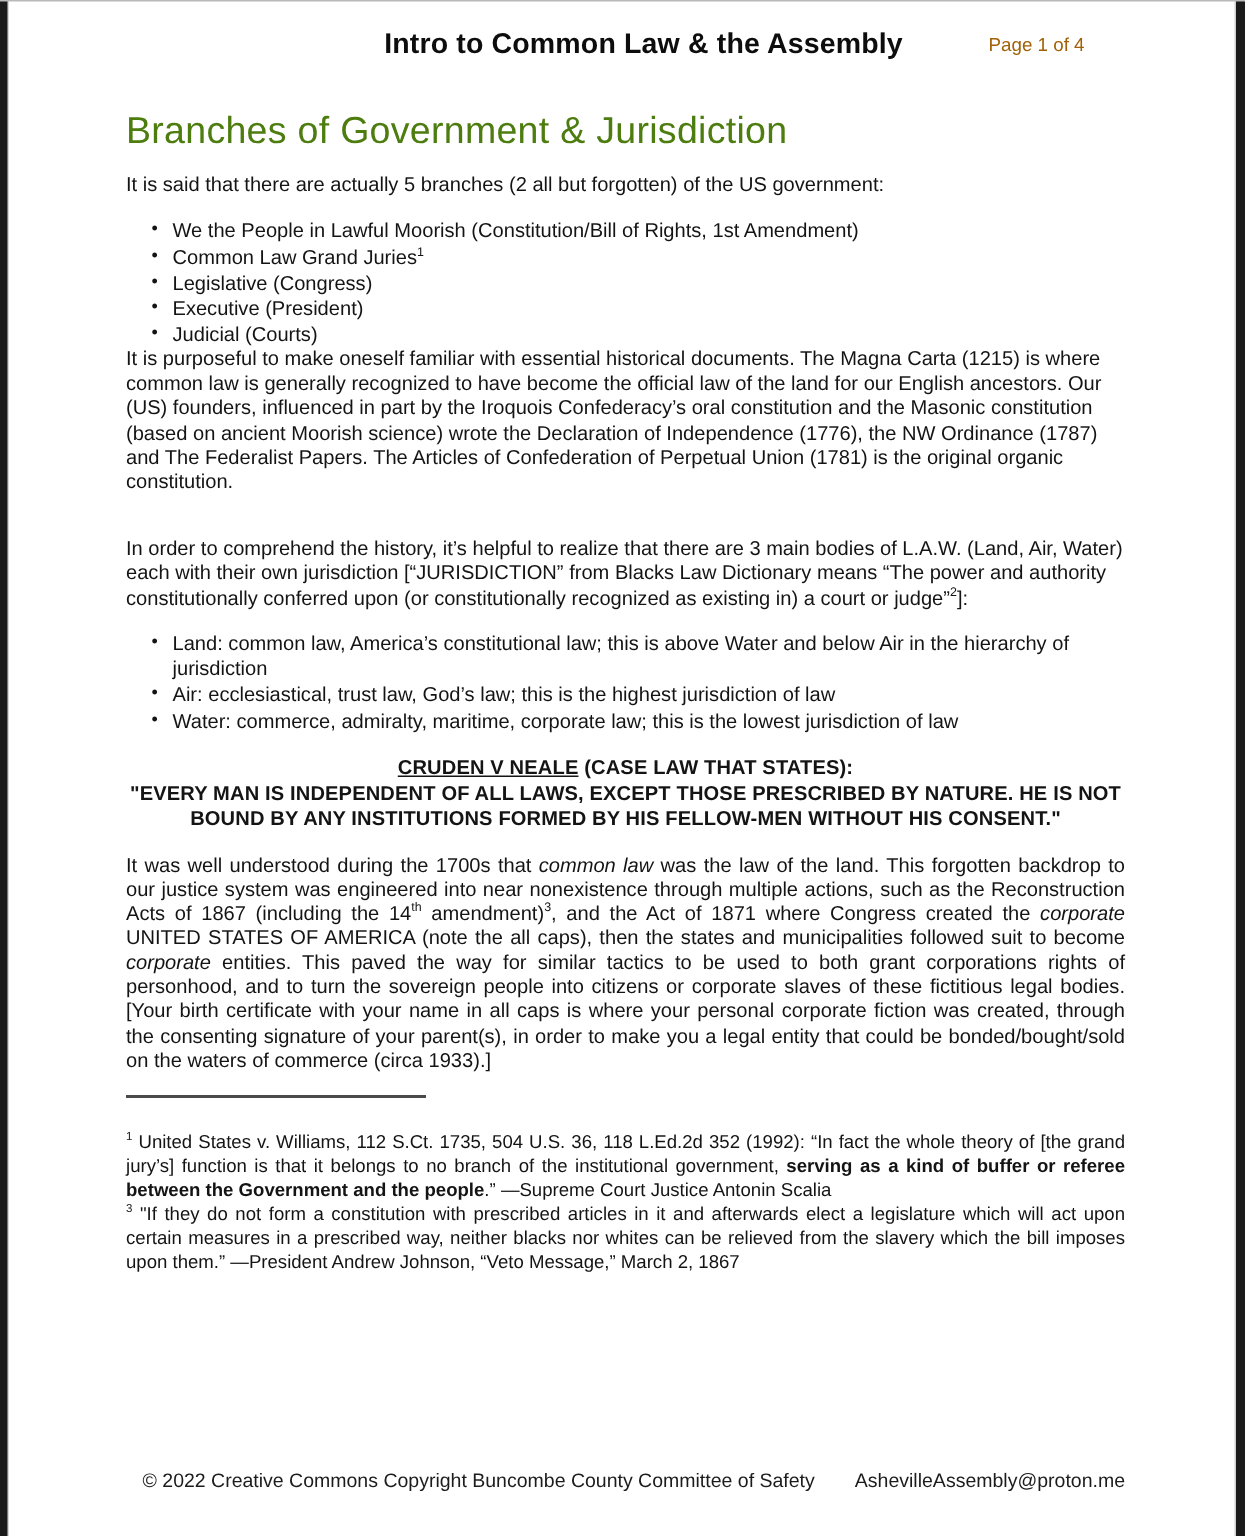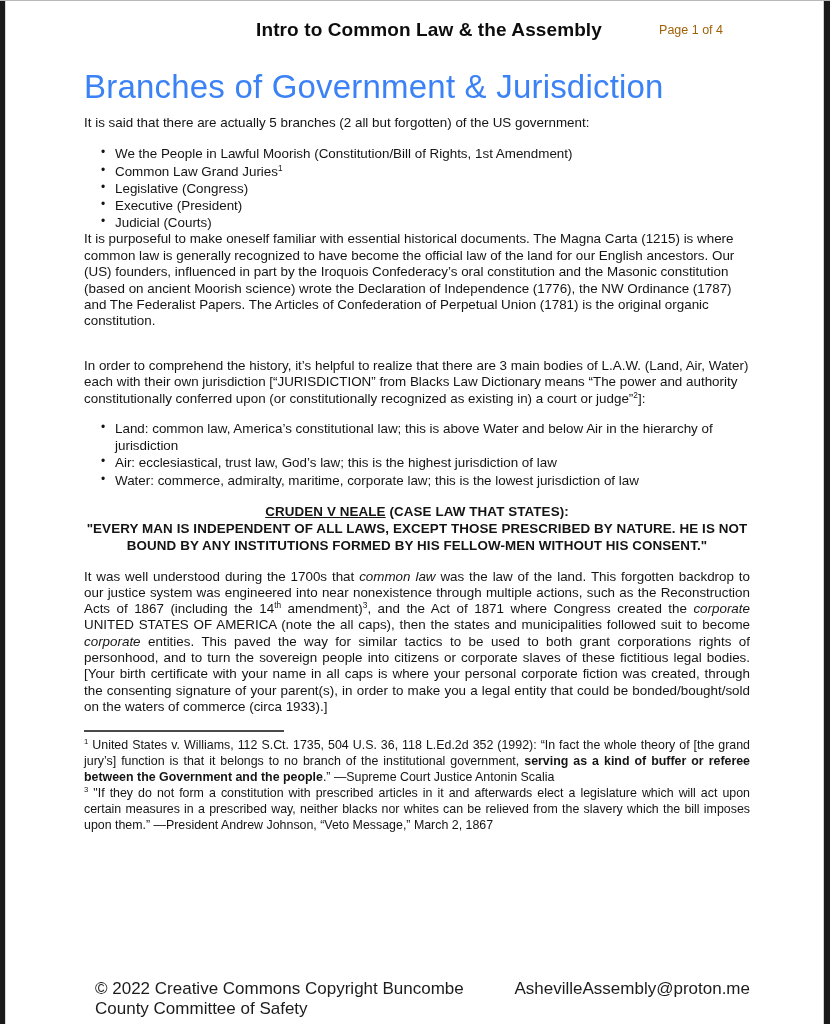--- a/index.html
+++ b/index.html
@@ -14,21 +14,21 @@
   .edge-left  { position: absolute; left: 0; top: 0; bottom: 0; width: 5px;  background: #1a1a1a; box-shadow: 1px 0 0 #d8d8d8; }
   .edge-right { position: absolute; right: 0; top: 0; bottom: 0; width: 6px; background: #1a1a1a; box-shadow: -1px 0 0 #cfcfcf; }
   .edge-top   { position: absolute; left: 0; right: 0; top: 0; height: 1px; background: #b9b9b9; }
 
   .doc-header { position: absolute; top: 19px; left: 0; right: 0; text-align: center; margin-left: 28px; }
   .doc-header .hdr-title { font-size: 19px; font-weight: 700; letter-spacing: 0.1px; color: #0d0d0d; }
   .page-indicator { position: absolute; top: 23px; right: 107px; font-size: 12.5px; color: #a16207; }
 
   #main { position: absolute; left: 84px; top: 64px; width: 666px; font-size: 13.4px; line-height: 16.4px; }
 
-  h1.section-title { font-size: 33px; font-weight: 400; line-height: 30px; margin-top: 8px; color: #3b82f6; letter-spacing: 0.2px; }
+  h1.section-title { font-size: 25px; font-weight: 400; line-height: 30px; margin-top: 8px; color: #4d7c0f; letter-spacing: 0.2px; }
 
   p.para { margin-top: 0; }
   p.intro-para { margin-top: 13px; }
   p.jurisdiction-para { margin-top: 28px; }
   p.rights-para { margin-top: 12px; }
 
   ul.doc-list { list-style: none; margin-top: 14px; padding-left: 31px; }
   ul.doc-list li { position: relative; line-height: 17.2px; }
   ul.doc-list .bullet { position: absolute; left: -14px; top: -1px; font-size: 12px; }
   ul.law-list { margin-top: 13px; }
@@ -36,24 +36,24 @@
   sup { font-size: 0.62em; vertical-align: super; line-height: 0; }
   .it { font-style: italic; }
   .b  { font-weight: 700; }
 
   .case-block { margin-top: 14px; font-weight: 700; line-height: 17.2px; letter-spacing: 0.1px; text-align: center; }
   .case-name { text-decoration: underline; }
 
   .understood-para { margin-top: 14px; text-align: justify; line-height: 16.3px; }
 
   .fn-rule { margin-top: 15px; width: 200px; border: 0; border-top: 2px solid #4a4a4a; }
-  .footnotes { margin-top: 5px; font-size: 12.4px; line-height: 16px; }
+  .footnotes { margin-top: 21px; font-size: 12.4px; line-height: 16px; }
   .footnotes p { text-align: justify; }
 
-  .doc-footer { position: absolute; top: 979px; left: 95px; right: 80px; display: flex; justify-content: space-between; font-size: 17px; color: #1c1c1c; }
+  .doc-footer { position: absolute; top: 979px; left: 95px; right: 80px; display: flex; justify-content: space-between; font-size: 13px; color: #1c1c1c; }
 </style>
 </head>
 <body>
 
 <div class="edge-left"></div>
 <div class="edge-right"></div>
 <div class="edge-top"></div>
 
 <header class="doc-header">
   <span class="hdr-title">Intro to Common Law &amp; the Assembly</span>

